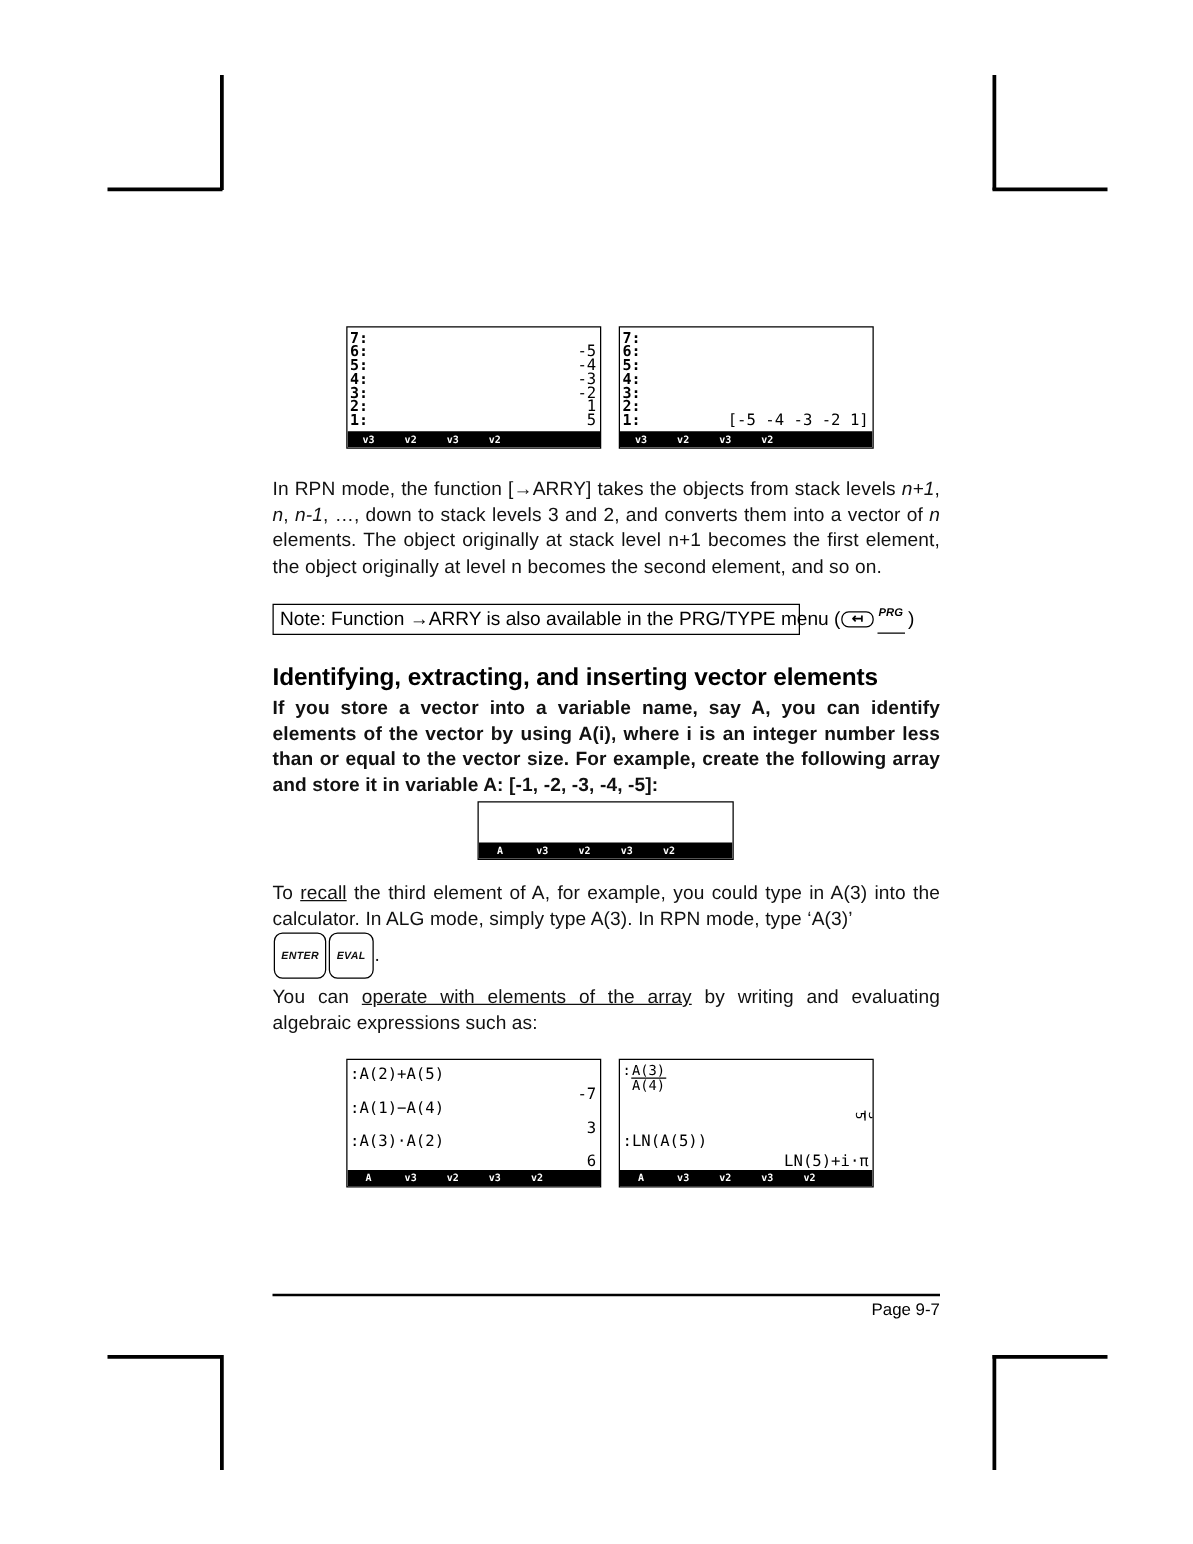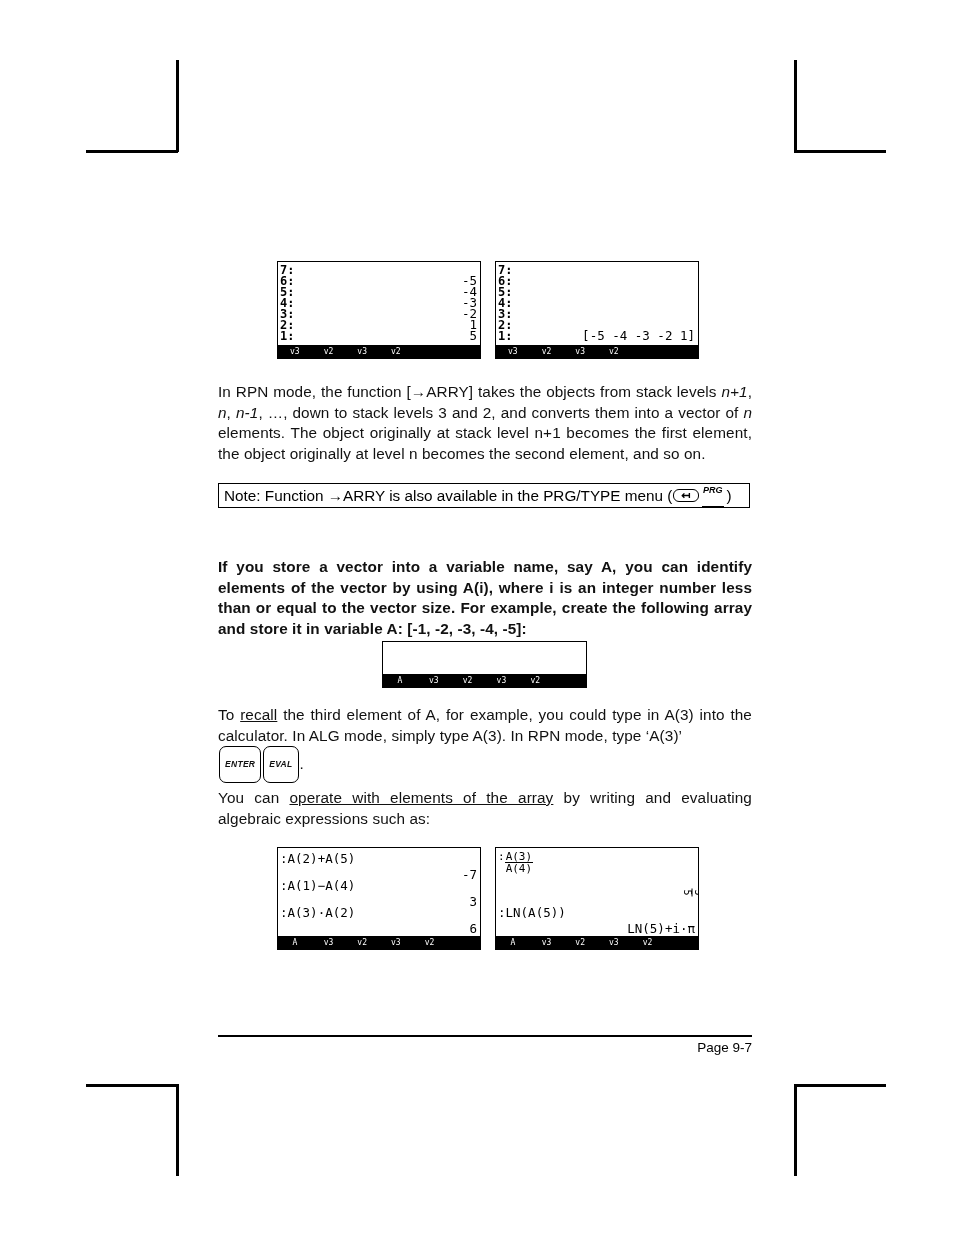--- a/index.html
+++ b/index.html
@@ -25,21 +25,21 @@
   .para3{position:absolute;left:0;top:557px;width:534px;font-weight:bold;}
   .para4{position:absolute;left:0;top:705px;width:534px;}
   .para5{position:absolute;left:0;top:788px;width:534px;}
 
   h2.heading{
     position:absolute;left:0;top:531px;width:534px;margin:0;
     font-size:19.5px;font-weight:bold;letter-spacing:-.1px;color:#000;
   }
 
   .notebox{
-    position:absolute;left:0;top:483px;width:532px;height:25px;
+    position:absolute;left:0;top:483px;width:422px;height:25px;
     border:1px solid #000;display:flex;align-items:center;
     padding-left:5px;box-sizing:border-box;
   }
   .notebox .txt{font-size:15.3px;white-space:nowrap;}
 
   .keycap{
     display:inline-block;border:1px solid #000;border-radius:7px;
     padding:12px 5px;font-size:8.5px;font-style:italic;font-weight:bold;
     line-height:11px;vertical-align:middle;margin:0 1px;letter-spacing:.3px;
   }
@@ -54,21 +54,21 @@
     position:absolute;border:1.6px solid #000;background:#fff;
     font-family:"DejaVu Sans Mono",monospace;overflow:hidden;
   }
   .calc .area{position:absolute;left:0;top:0;right:0;bottom:13px;}
   .calc .menu{
     position:absolute;left:0;right:0;bottom:0;height:13px;background:#000;
     display:flex;align-items:stretch;
   }
   .calc .menu .mk{
     flex:1;margin:1.5px 1px;background:#000;color:#fff;
-    font-size:8px;font-weight:normal;line-height:10px;
+    font-size:8px;font-weight:bold;line-height:10px;
     display:flex;align-items:center;justify-content:center;
     font-family:"DejaVu Sans Mono",monospace;
   }
   .calc .menu .mk span{display:inline-block;}
   .calc .menu .mk .lbl{background:#000;color:#fff;padding:0 2px;}
 
   .stkrow{position:absolute;left:2px;font-size:12px;line-height:12px;font-weight:bold;}
   .stkval{position:absolute;right:3px;font-size:12.5px;line-height:12px;}
 
   .line{position:absolute;font-size:12.5px;line-height:13px;}
@@ -176,20 +176,21 @@
 
   <p class="body para2"><span>In RPN mode, the function [</span><span>→ARRY]  takes the objects from stack levels </span><span class="it">n+1</span><span>, </span><span class="it">n</span><span>, </span><span class="it">n-1</span><span>, …, down to stack levels 3 and 2, and converts them into a vector of </span><span class="it">n</span><span> elements.   The object originally at stack level n+1 becomes the first element, the object originally at level n becomes the second element, and so on.</span></p>
 
   <div class="notebox">
     <span class="txt">Note: Function →ARRY is also available in the PRG/TYPE menu (</span>
       <span class="keycap arrow">↤</span>
       <span class="prglbl">PRG</span>
       <span class="txt">)</span>
   </div>
 
+  <h2 class="heading">Identifying, extracting, and inserting vector elements</h2>
 
   <p class="body para3">If you store a vector into a variable name, say A, you can identify elements of the vector by using A(i), where i is an integer number less than or equal to the vector size.   For example, create the following array and store it in variable A: [-1, -2, -3, -4, -5]:</p>
 
   <div class="calc" id="calcC">
     <div class="menu">
       <div class="mk">
           <span class="lbl">A</span>
         </div>
       <div class="mk">
           <span class="lbl">v3</span>

